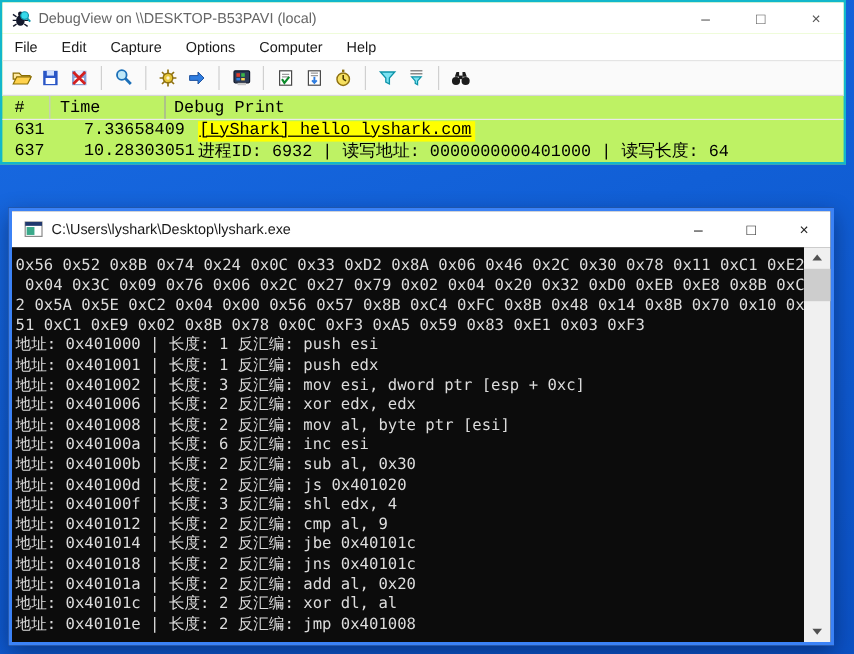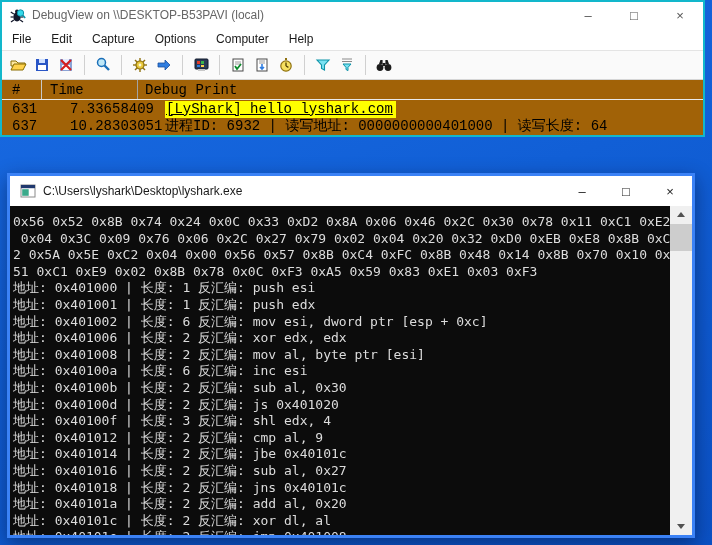--- a/index.html
+++ b/index.html
@@ -6,21 +6,21 @@
   html,body { width:712px; height:545px; overflow:hidden; }
   body {
     font-family:"Liberation Sans", sans-serif;
     background:linear-gradient(160deg,#1a6ce4 0%,#115fd6 45%,#0b51c4 100%);
     position:relative;
   }
 
   
   .dv-window {
     position:absolute; left:0; top:0; width:705px; height:137px;
-    background:#a16207; border:2px solid #12b7cb;
+    background:#bef264; border:2px solid #12b7cb;
   }
   .dv-titlebar { height:26px; display:flex; align-items:center; padding-left:8px; background:#fff; }
   .dv-title { font-size:12px; color:#666; margin-left:6px; flex:1; white-space:nowrap; }
   .cap-btns { display:flex; height:100%; }
   .cap-btn { width:46px; height:100%; display:flex; align-items:center; justify-content:center;
              font-size:13px; color:#555; }
   .dv-menubar { height:22px; display:flex; align-items:center; background:#fff; }
   .dv-menu-item { padding:0 10px; font-size:12px; color:#1a1a1a; }
   .dv-toolbar { height:30px; display:flex; align-items:center; background:#fafafa;
                 border-top:1px solid #e4e4e4; border-bottom:1px solid #d6d6d6; padding-left:4px; }
@@ -240,30 +240,29 @@
     </span>
   </div>
 
   <div class="con-body">
     <div class="cline">0x56 0x52 0x8B 0x74 0x24 0x0C 0x33 0xD2 0x8A 0x06 0x46 0x2C 0x30 0x78 0x11 0xC1 0xE2</div>
     <div class="cline"> 0x04 0x3C 0x09 0x76 0x06 0x2C 0x27 0x79 0x02 0x04 0x20 0x32 0xD0 0xEB 0xE8 0x8B 0xC</div>
     <div class="cline">2 0x5A 0x5E 0xC2 0x04 0x00 0x56 0x57 0x8B 0xC4 0xFC 0x8B 0x48 0x14 0x8B 0x70 0x10 0x</div>
     <div class="cline">51 0xC1 0xE9 0x02 0x8B 0x78 0x0C 0xF3 0xA5 0x59 0x83 0xE1 0x03 0xF3</div>
     <div class="cline">地址: 0x401000 | 长度: 1 反汇编: push esi</div>
     <div class="cline">地址: 0x401001 | 长度: 1 反汇编: push edx</div>
-    <div class="cline">地址: 0x401002 | 长度: 6 反汇编: mov esi, dword ptr [esp + 0xc]</div>
+    <div class="cline">地址: 0x401002 | 长度: 3 反汇编: mov esi, dword ptr [esp + 0xc]</div>
     <div class="cline">地址: 0x401006 | 长度: 2 反汇编: xor edx, edx</div>
     <div class="cline">地址: 0x401008 | 长度: 2 反汇编: mov al, byte ptr [esi]</div>
     <div class="cline">地址: 0x40100a | 长度: 6 反汇编: inc esi</div>
     <div class="cline">地址: 0x40100b | 长度: 2 反汇编: sub al, 0x30</div>
     <div class="cline">地址: 0x40100d | 长度: 2 反汇编: js 0x401020</div>
     <div class="cline">地址: 0x40100f | 长度: 3 反汇编: shl edx, 4</div>
     <div class="cline">地址: 0x401012 | 长度: 2 反汇编: cmp al, 9</div>
     <div class="cline">地址: 0x401014 | 长度: 2 反汇编: jbe 0x40101c</div>
-    <div class="cline">地址: 0x401016 | 长度: 2 反汇编: sub al, 0x27</div>
     <div class="cline">地址: 0x401018 | 长度: 2 反汇编: jns 0x40101c</div>
     <div class="cline">地址: 0x40101a | 长度: 2 反汇编: add al, 0x20</div>
     <div class="cline">地址: 0x40101c | 长度: 2 反汇编: xor dl, al</div>
     <div class="cline">地址: 0x40101e | 长度: 2 反汇编: jmp 0x401008</div>
   </div>
 
   <div class="scrollbar">
     <span class="sb-btn sb-up">
         <span class="tri-up"></span>
       </span>

